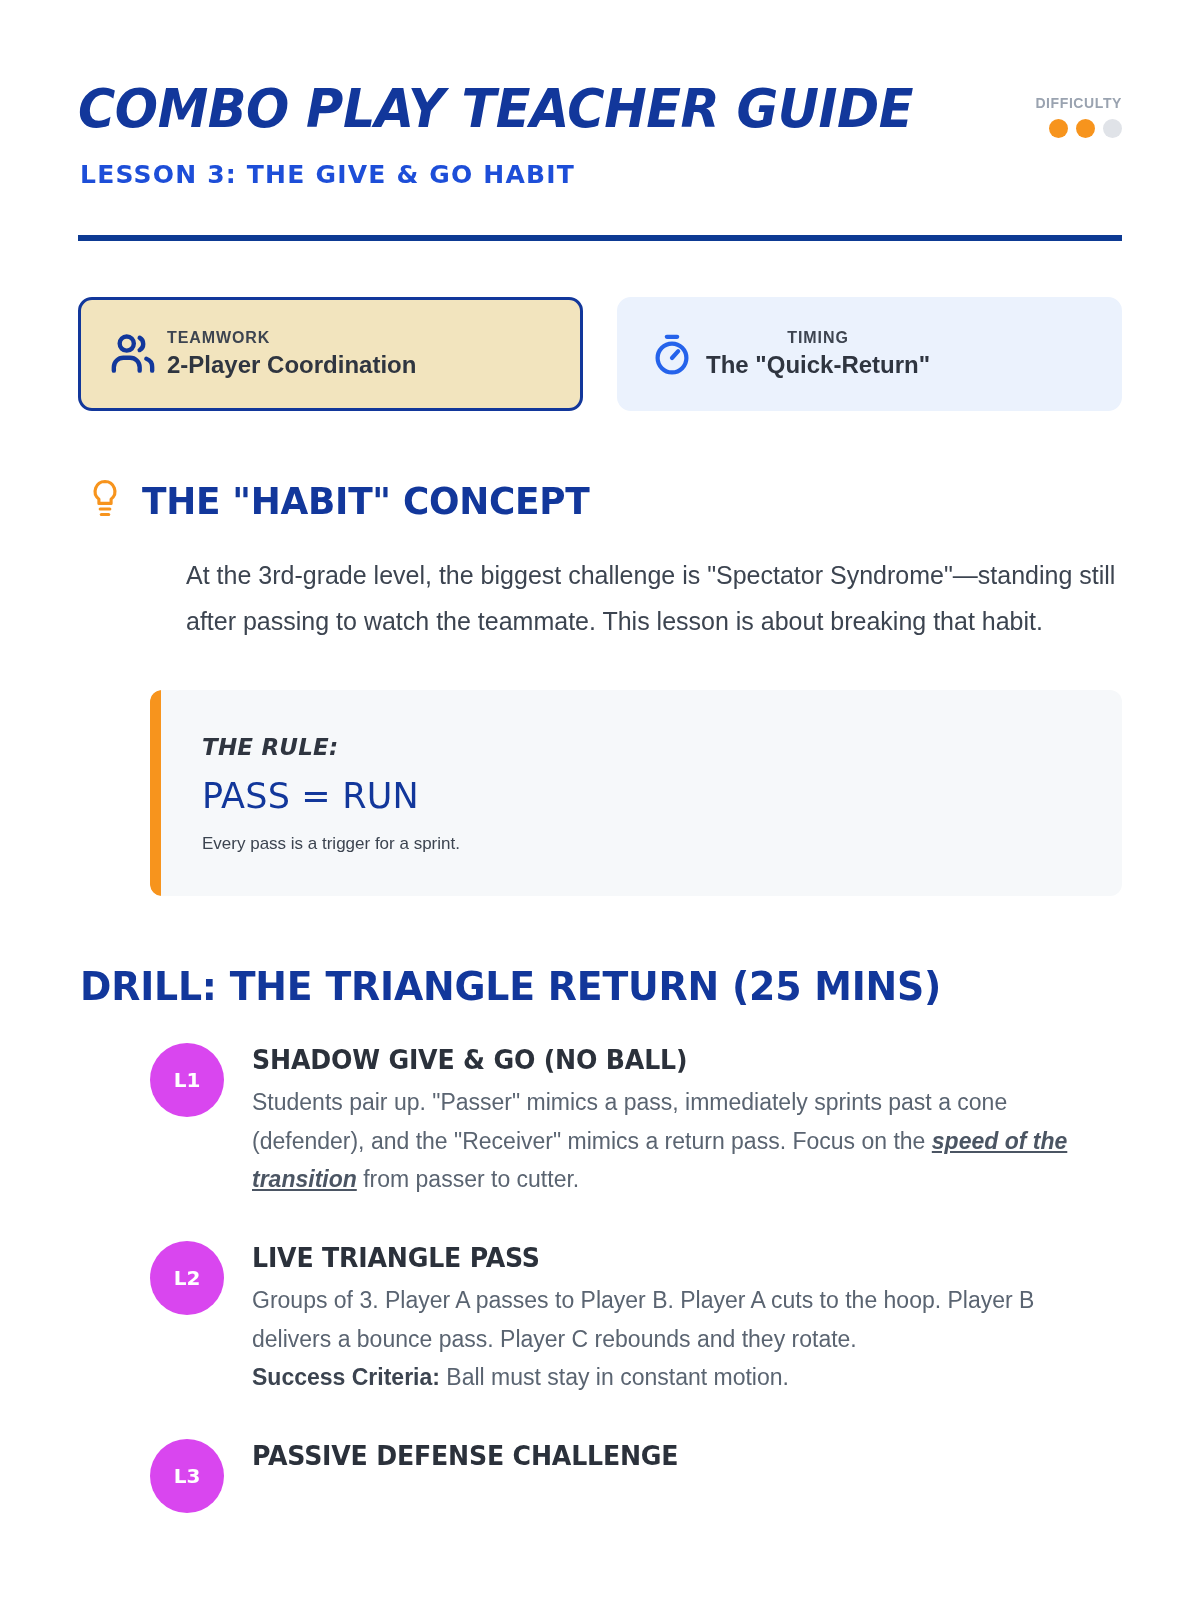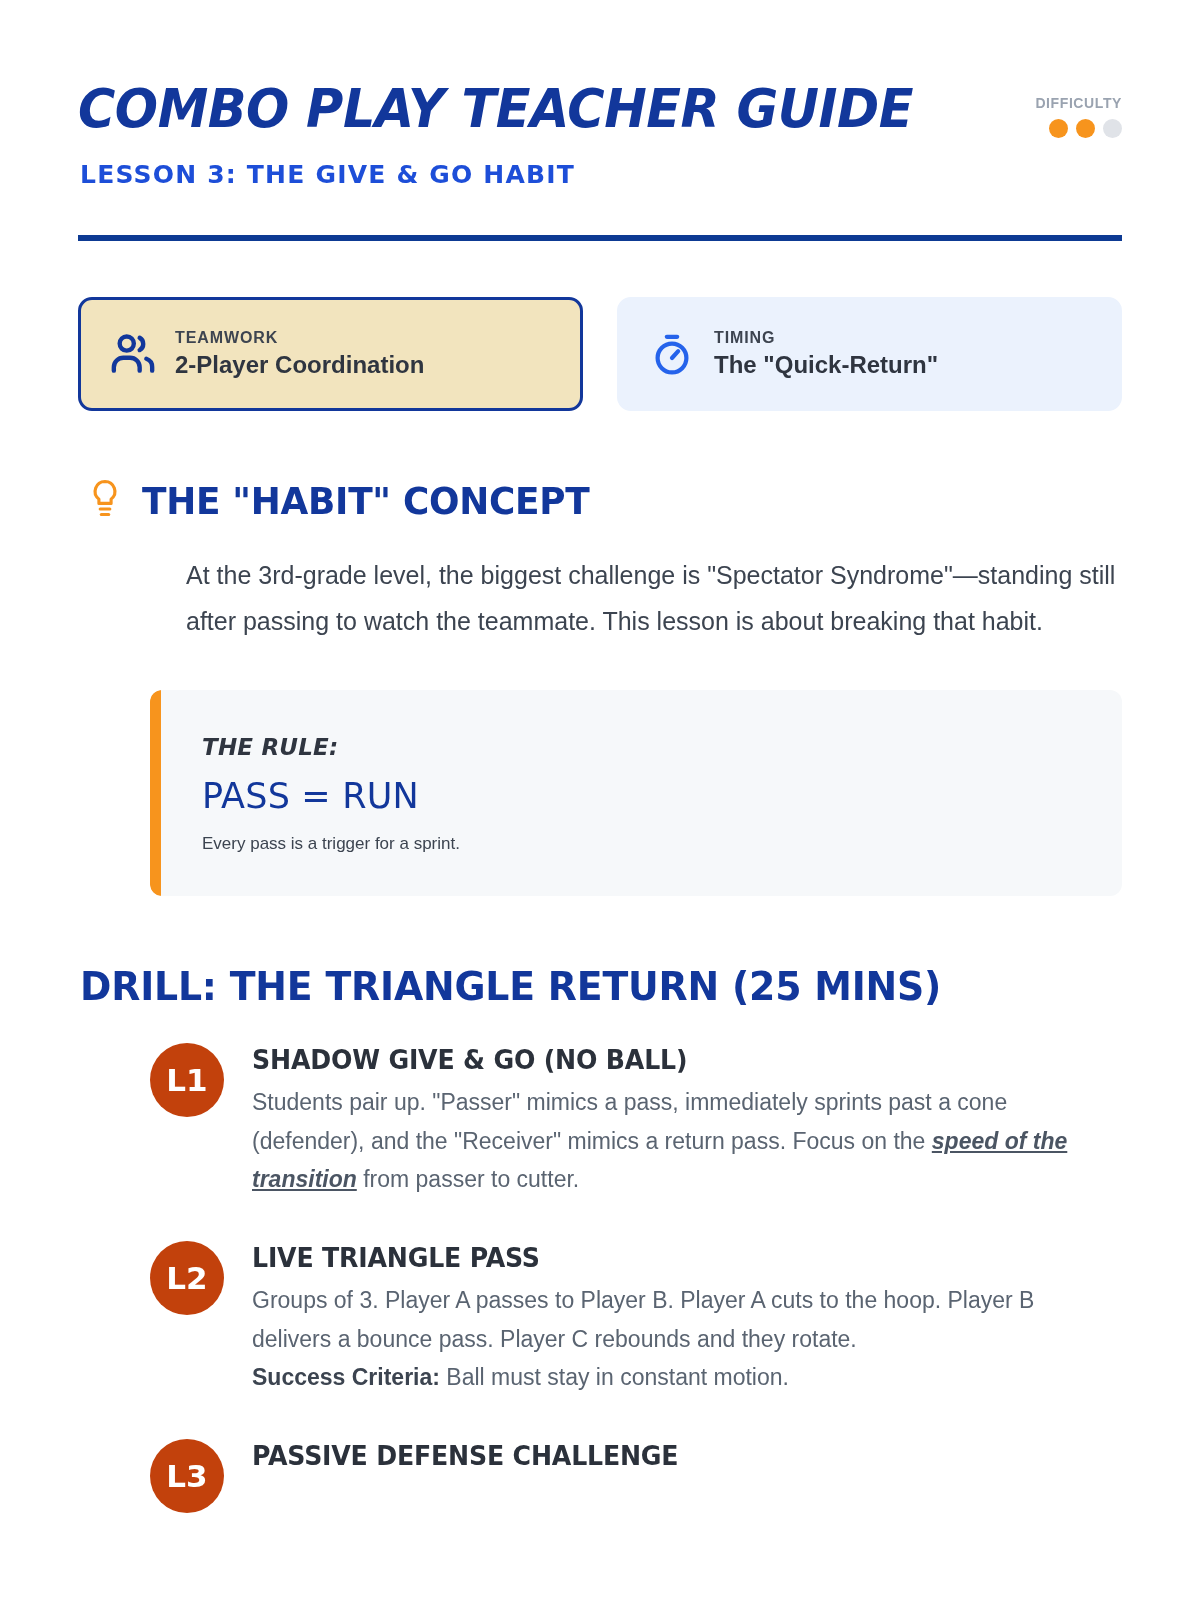--- a/index.html
+++ b/index.html
@@ -91,30 +91,31 @@
     gap: 34px;
     margin-top: 56px;
   }
   .card {
     flex: 1;
     box-sizing: border-box;
     border-radius: 14px;
     padding: 22px 26px;
     display: flex;
     align-items: center;
-    gap: 16px;
+    gap: 8px;
     min-height: 114px;
   }
   .card.teamwork {
     background: #F2E4BE;
     border: 3px solid #12379B;
   }
   .card.timing {
     background: #EBF2FD;
     border: 3px solid #EBF2FD;
+    text-align: center;
   }
   .card-icon {
     flex: 0 0 auto;
     width: 52px;
     height: 52px;
     display: flex;
     align-items: center;
     justify-content: center;
   }
   .card-text { display: flex; flex-direction: column; gap: 6px; }
@@ -216,24 +217,24 @@
     display: flex;
     gap: 28px;
     margin-bottom: 42px;
     padding-left: 72px;
   }
   .step-badge {
     flex: 0 0 auto;
     width: 74px;
     height: 74px;
     border-radius: 50%;
-    background: #c2410c;
+    background: #d946ef;
     color: #fff;
     font-family: "DejaVu Sans", sans-serif;
-    font-size: 31px;
+    font-size: 20px;
     font-weight: 700;
     display: flex;
     align-items: center;
     justify-content: center;
     text-align: center;
   }
   .step-body { flex: 1; padding-top: 2px; max-width: 828px; }
   .step-title {
     font-family: "DejaVu Sans", sans-serif;
     font-size: 26px;

